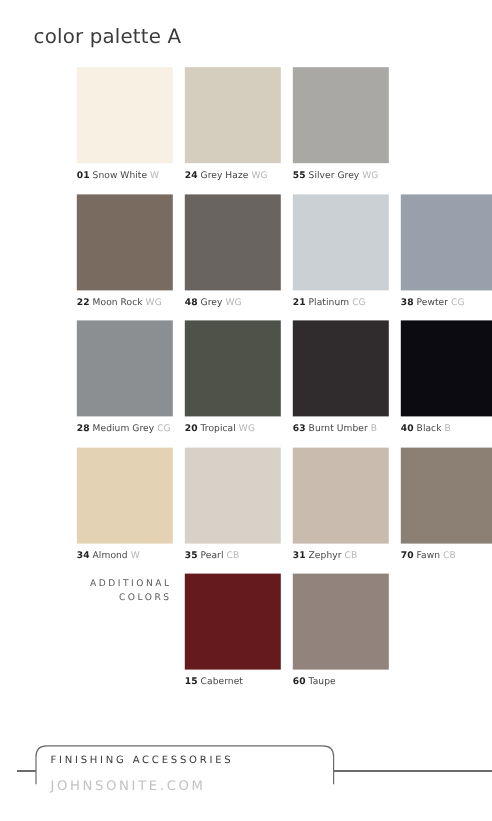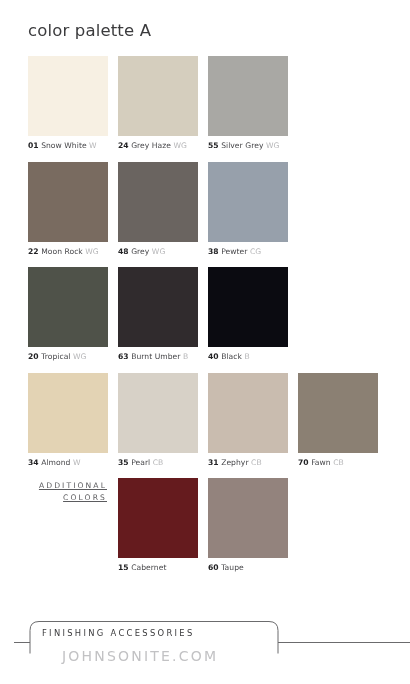--- a/index.html
+++ b/index.html
@@ -39,20 +39,21 @@
   .grid {
     position: absolute;
     left: 28px;
     top: 56px;
     width: 350px;
   }
   .row {
     display: flex;
     gap: 10px;
     margin-bottom: 11px;
+    margin-left: 36px;
   }
   .cell {
     width: 80px;
     flex: 0 0 80px;
   }
   .cell.empty-cell {
     display: flex;
     flex-direction: column;
     justify-content: flex-start;
     align-items: flex-end;
@@ -87,21 +88,20 @@
   
   .addl-label {
     font-size: 7.6px;
     line-height: 12px;
     letter-spacing: 2.1px;
     color: #5b5b5e;
     text-align: right;
     text-transform: uppercase;
     padding-top: 2px;
     padding-right: 1px;
-    text-decoration: underline;
   }
 
   
   .footer {
     position: absolute;
     left: 0;
     top: 612px;
     width: 410px;
     height: 72px;
   }
@@ -120,25 +120,24 @@
     top: 16px;
     font-size: 8.4px;
     letter-spacing: 2.3px;
     color: #3a3a3c;
     white-space: nowrap;
   }
   .footer-url {
     position: absolute;
     left: 42px;
     top: 36px;
-    font-size: 14px;
+    font-size: 11px;
     letter-spacing: 2.2px;
     color: #c2c2c4;
     white-space: nowrap;
-    margin-left: 20px;
   }
 </style>
 </head>
 <body>
 
 <div class="page">
 
   <div class="page-title">color palette A</div>
 
   <div class="grid">
@@ -159,25 +158,33 @@
       <div class="row">
         <div class="cell">
           <div class="swatch" style="background: rgb(121, 107, 96);"></div>
           <div class="caption"><span class="code">22</span> <span class="cname">Moon Rock</span>  <span class="suffix">WG</span></div>
         </div>
         <div class="cell">
           <div class="swatch" style="background: rgb(106, 100, 96);"></div>
           <div class="caption"><span class="code">48</span> <span class="cname">Grey</span>  <span class="suffix">WG</span></div>
         </div>
         <div class="cell">
+          <div class="swatch" style="background: rgb(203, 208, 212);"></div>
+          <div class="caption"><span class="code">21</span> <span class="cname">Platinum</span>  <span class="suffix">CG</span></div>
+        </div>
+        <div class="cell">
           <div class="swatch" style="background: rgb(151, 160, 171);"></div>
           <div class="caption"><span class="code">38</span> <span class="cname">Pewter</span>  <span class="suffix">CG</span></div>
         </div>
       </div>
       <div class="row">
+        <div class="cell">
+          <div class="swatch" style="background: rgb(139, 143, 145);"></div>
+          <div class="caption"><span class="code">28</span> <span class="cname">Medium Grey</span>  <span class="suffix">CG</span></div>
+        </div>
         <div class="cell">
           <div class="swatch" style="background: rgb(79, 82, 73);"></div>
           <div class="caption"><span class="code">20</span> <span class="cname">Tropical</span>  <span class="suffix">WG</span></div>
         </div>
         <div class="cell">
           <div class="swatch" style="background: rgb(48, 43, 45);"></div>
           <div class="caption"><span class="code">63</span> <span class="cname">Burnt Umber</span>  <span class="suffix">B</span></div>
         </div>
         <div class="cell">
           <div class="swatch" style="background: rgb(11, 11, 17);"></div>

